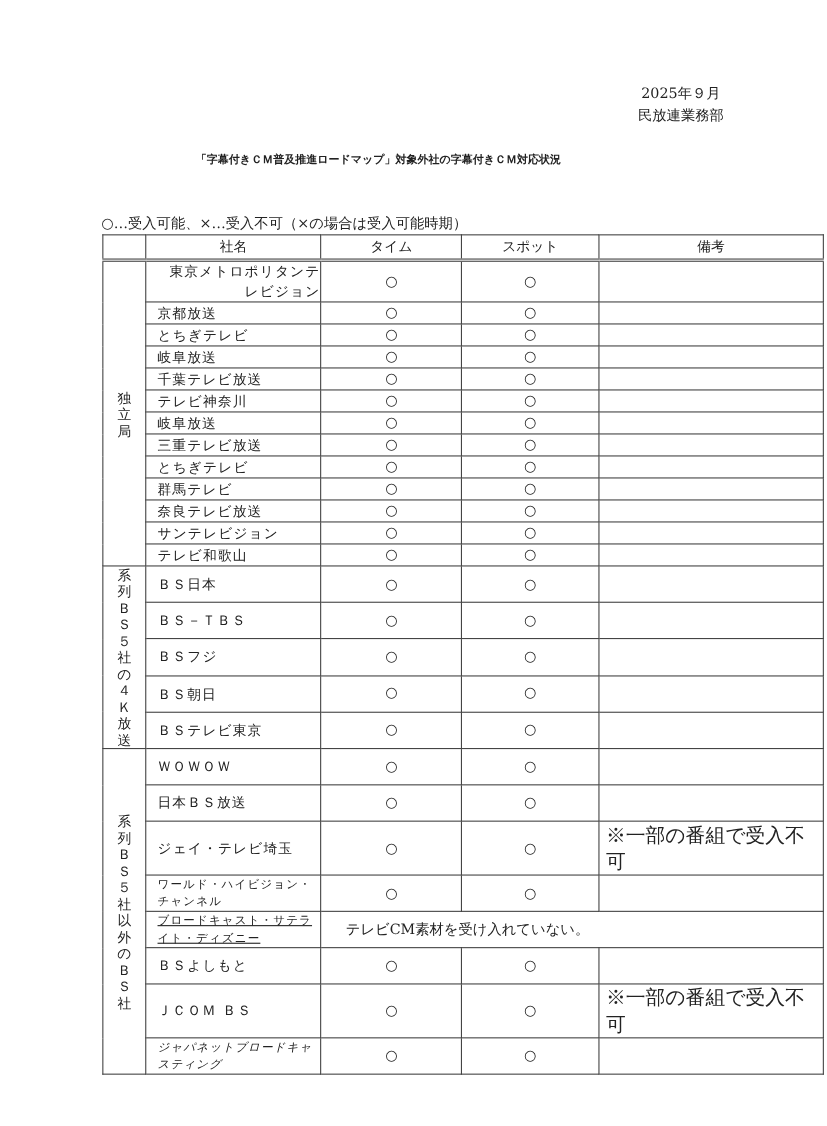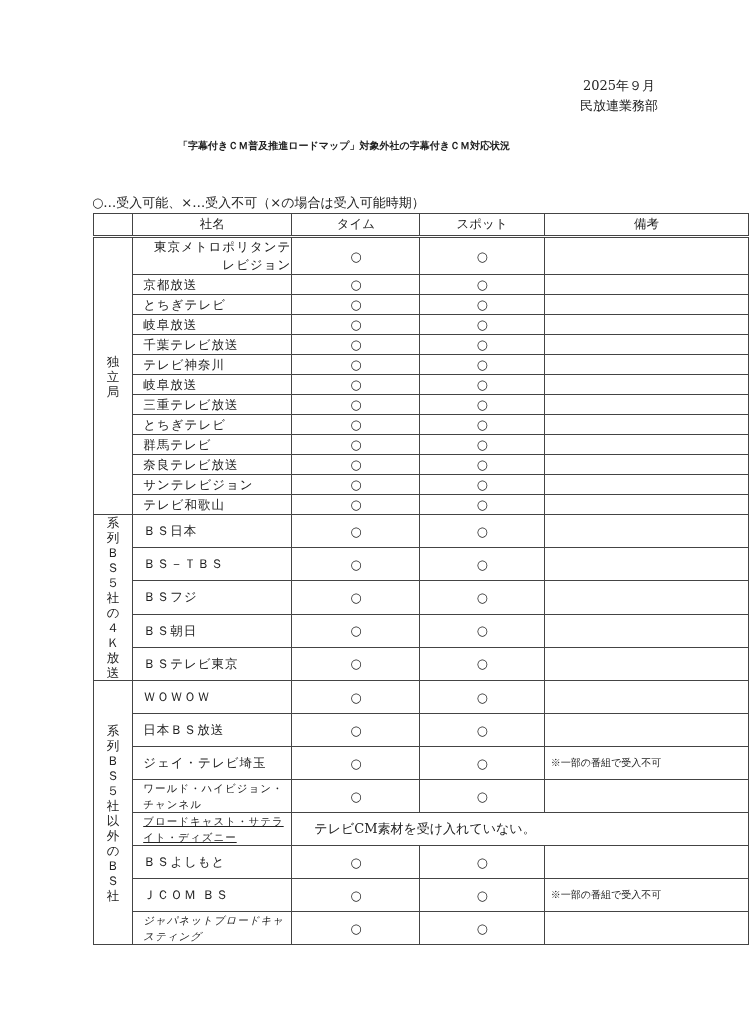--- a/index.html
+++ b/index.html
@@ -7,21 +7,21 @@
   .date { position: absolute; right: 94px; top: 76px; font-size: 13px; text-align: center; line-height: 20px; }
   .title { position: absolute; left: 0; width: 688px; top: 136px; text-align: center; font-family: "DejaVu Sans", "Liberation Sans", sans-serif; font-weight: bold; font-size: 10px; line-height: 19px; }
   .legend { position: absolute; left: 92px; top: 194px; font-size: 13px; }
   table { position: absolute; left: 93px; top: 213px; width: 656px; border-collapse: collapse; font-size: 12.5px; }
   td, th { border: 1px solid #444; padding: 0; font-weight: normal; }
   th { height: 21px; text-align: center; border-bottom: 3px double #444; }
   col.c0 { width: 34px; } col.c1 { width: 138px; } col.c2 { width: 111px; } col.c3 { width: 108px; } col.c4 { width: 177px; }
   td.name { padding-left: 10px; line-height: 18px; letter-spacing: 1px; }
   td.name.small { font-size: 10.5px; line-height: 16px; }
   td.mark { text-align: center; font-size: 13px; }
-  td.note { padding-left: 6px; font-size: 10px; }
+  td.note { padding-left: 6px; font-size: 18px; }
   td.group { text-align: center; vertical-align: middle; line-height: 15px; font-size: 12.5px; }
   td.group span { display: block; }
   tr.r1 td { height: 19px; }
   tr.r2 td { height: 26px; }
   tr.r3 td { height: 32px; }
   td.span-note { padding-left: 22px; font-size: 13px; }
 </style>
 </head>
 <body>
 

